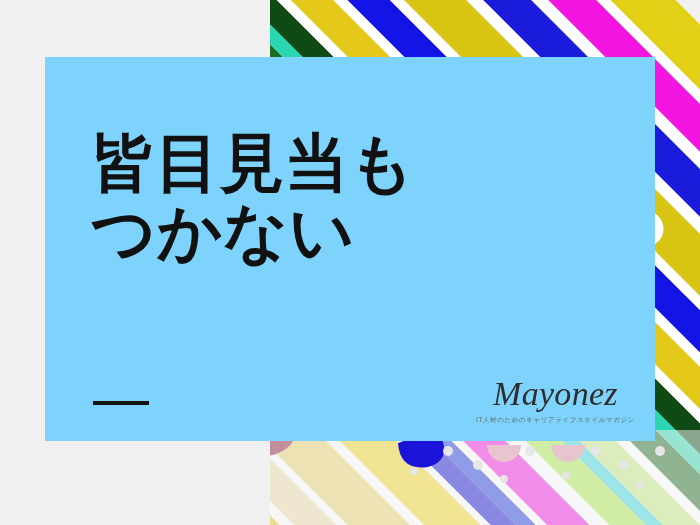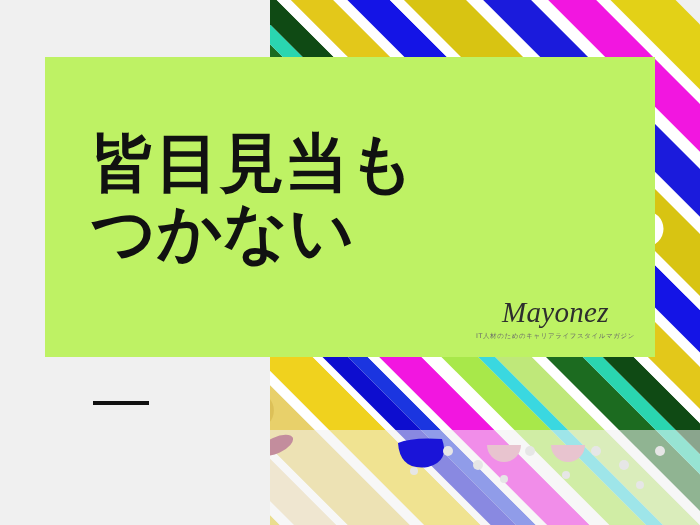--- a/index.html
+++ b/index.html
@@ -52,22 +52,22 @@
     width: 700px;
     height: 90px;
   }
 
   
   #card {
     position: absolute;
     left: 45px;
     top: 57px;
     width: 610px;
-    height: 300px;
-    background: #bef264;
+    height: 384px;
+    background: #7dd3fc;
     z-index: 5;
   }
 
   .headline {
     position: absolute;
     left: 46px;
     top: 72px;
     width: 520px;
     color: #111111;
     font-family: "Liberation Serif", "DejaVu Serif", serif;
@@ -103,21 +103,21 @@
   #brand {
     position: absolute;
     right: 20px;
     bottom: 18px;
     text-align: center;
   }
   .brand-name {
     font-family: "Liberation Serif", "DejaVu Serif", serif;
     font-style: italic;
     font-weight: 400;
-    font-size: 29px;
+    font-size: 34px;
     color: #2e2e2e;
     line-height: 1;
     letter-spacing: 0.3px;
   }
   .brand-tagline {
     margin-top: 6px;
     font-family: "DejaVu Sans", sans-serif;
     font-size: 6.5px;
     color: #6a6a6a;
     letter-spacing: 0.6px;

